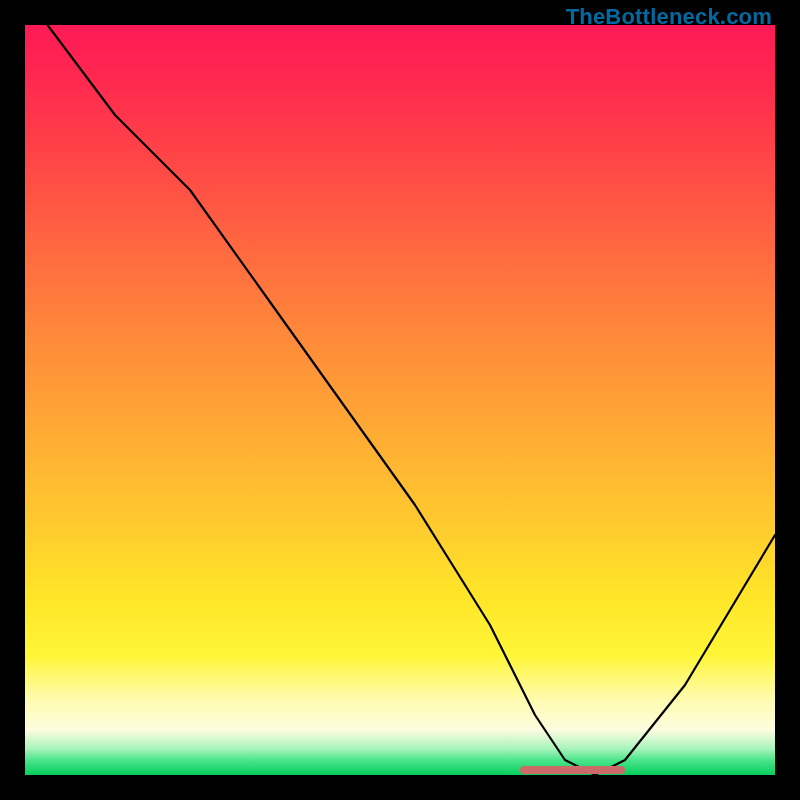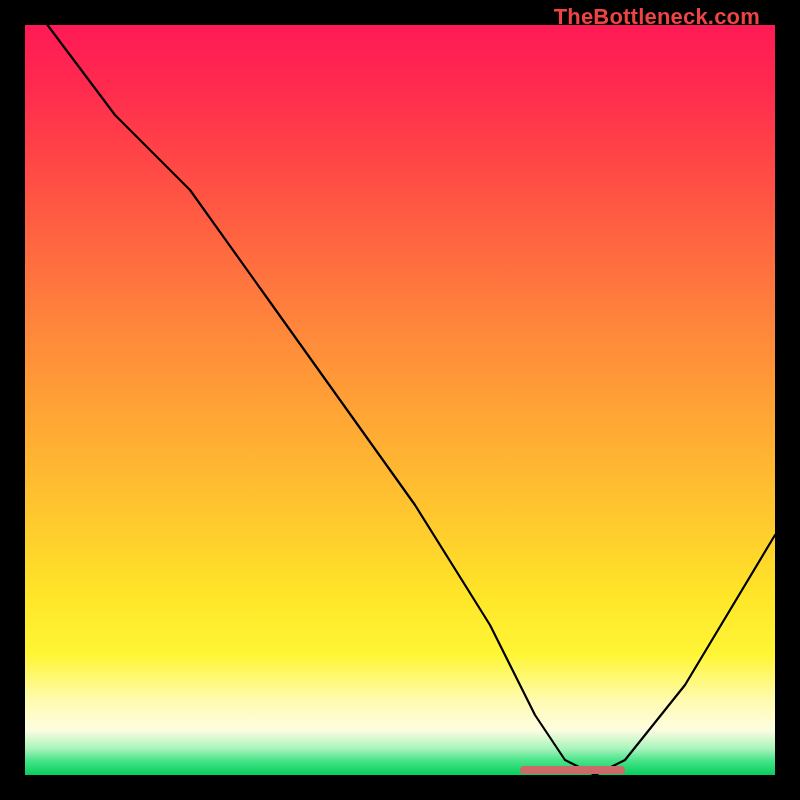--- a/index.html
+++ b/index.html
@@ -29,24 +29,24 @@
       #fffbb0 90%,
       #fdfde0 94%,
       #a8f3bc 96.5%,
       #4be58b 98%,
       #05ce5c 100%
     );
   }
   .watermark {
     position: absolute;
     top: 4px;
-    right: 40px;
+    right: 28px;
     font-size: 22px;
     font-weight: bold;
-    color: #ef4444;
+    color: #0369a1;
     letter-spacing: 0.2px;
     text-decoration: underline;
   }
   .curve-svg {
     position: absolute;
     left: 0; top: 0;
     width: 100%; height: 100%;
     overflow: visible;
   }
   .opt-bar {

